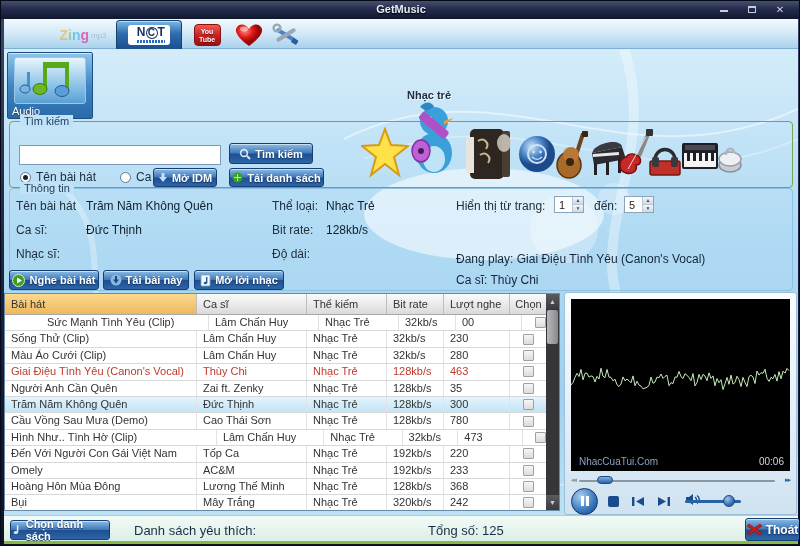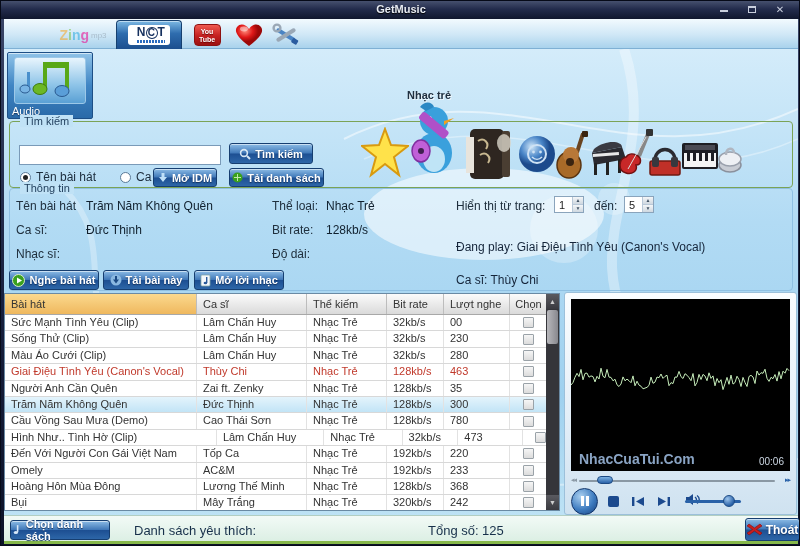--- a/index.html
+++ b/index.html
@@ -124,21 +124,21 @@
               font-size:7px; text-align:center; line-height:15px; }
   #sb-thumb { width:11px; height:34px; margin-top:1px; border-radius:2px;
               background:linear-gradient(90deg,#b8b8bc,#88888e); }
   #sb-track-fill { flex:1; }
 
   
   #player { position:absolute; left:560px; top:243px; width:233px; height:223px;
             background:linear-gradient(180deg,#fafdff 0%,#e2eef8 60%,#cfe2f0 100%);
             border:1px solid #9cc0da; border-radius:3px; }
   #screen { position:absolute; left:6px; top:6px; width:219px; height:172px; background:#000; }
-  #brand { position:absolute; left:8px; bottom:4px; font-size:14px; color:#8aa4c4;font-weight:bold; }
+  #brand { position:absolute; left:8px; bottom:4px; font-size:10px; color:#8aa4c4; }
   #ptime { position:absolute; right:6px; bottom:4px; font-size:10px; color:#cdd8e4; }
   #seekrow { position:absolute; left:6px; top:182px; width:219px; height:12px; }
   #seektrack { position:absolute; left:8px; top:5px; width:196px; height:2px; background:#8a98a4; border-radius:1px; }
   #seekhandle { position:absolute; left:26px; top:1px; width:16px; height:8px; border-radius:4px;
                 background:linear-gradient(180deg,#7fb4e4,#2a62a8); border:1px solid #1c4a84; }
   .seek-end { position:absolute; top:1px; font-size:7px; color:#2a62a8; letter-spacing:-1px; }
   #seek-l { left:0; color:#8a98a4; } #seek-r { right:0; }
   #controls { position:absolute; left:4px; top:194px; width:225px; height:28px; display:flex; align-items:center; }
   #pausebtn { width:27px; height:27px; border-radius:50%; margin-left:2px;
               background:radial-gradient(circle at 35% 30%,#aad0f0,#3e7cc0 55%,#16407e);
@@ -380,21 +380,21 @@
         </span>
     </div>
     <span class="info-label" style="left:12px;  top:174px;">Ca sĩ:</span>
     <span class="info-value" style="left:82px;  top:174px;">Đức Thịnh</span>
     <span class="info-label" style="left:268px; top:174px;">Bit rate:</span>
     <span class="info-value" style="left:322px; top:174px;">128kb/s</span>
     <span class="info-label" style="left:12px;  top:198px;">Nhạc sĩ:</span>
     <span class="info-value" style="left:82px;  top:198px;"></span>
     <span class="info-label" style="left:268px; top:198px;">Độ dài:</span>
     <span class="info-value" style="left:322px; top:198px;"></span>
-    <span id="np-line1" style="left:452px; top:191px;text-align:right;">Đang play: Giai Điệu Tình Yêu (Canon's Vocal)</span>
+    <span id="np-line1" style="left:452px; top:203px;text-align:right;">Đang play: Giai Điệu Tình Yêu (Canon's Vocal)</span>
     <span id="np-line2" style="left:452px; top:224px;">Ca sĩ: Thùy Chi</span>
 
     <div class="btn" id="listen-btn">
       <svg width="13" height="13" viewBox="0 0 13 13">
         <circle cx="6.5" cy="6.5" r="6" fill="#3aa01e" stroke="#d8ecc8" stroke-width="1"></circle>
         <path d="M5 3.5 L10 6.5 L5 9.5 Z" fill="#fff"></path>
       </svg>
       <span>Nghe bài hát</span>
     </div>
     <div class="btn" id="download-btn">
@@ -417,21 +417,21 @@
       <div id="table-header">
           <div class="th c0" style="width: 192px;">Bài hát</div>
           <div class="th c1" style="width: 110px;">Ca sĩ</div>
           <div class="th c2" style="width: 80px;">Thể kiếm</div>
           <div class="th c3" style="width: 57px;">Bit rate</div>
           <div class="th c4" style="width: 66px;">Lượt nghe</div>
           <div class="th c5" style="width: 37px;">Chọn</div>
         </div>
       <div id="table-body">
           <div class="tr">
-            <div class="td c0" style="width: 192px;">Sức Mạnh Tình Yêu (Clip)</div>
+            <div class="td c0" style="width: 168px; margin-left: 36px;">Sức Mạnh Tình Yêu (Clip)</div>
             <div class="td c1" style="width: 110px;">Lâm Chấn Huy</div>
             <div class="td c2" style="width: 80px;">Nhạc Trẻ</div>
             <div class="td c3" style="width: 57px;">32kb/s</div>
             <div class="td c4" style="width: 66px;">00</div>
             <div class="td c5" style="width: 37px;">
               <span class="checkbox"></span>
             </div>
           </div>
           <div class="tr">
             <div class="td c0" style="width: 192px;">Sống Thử (Clip)</div>

